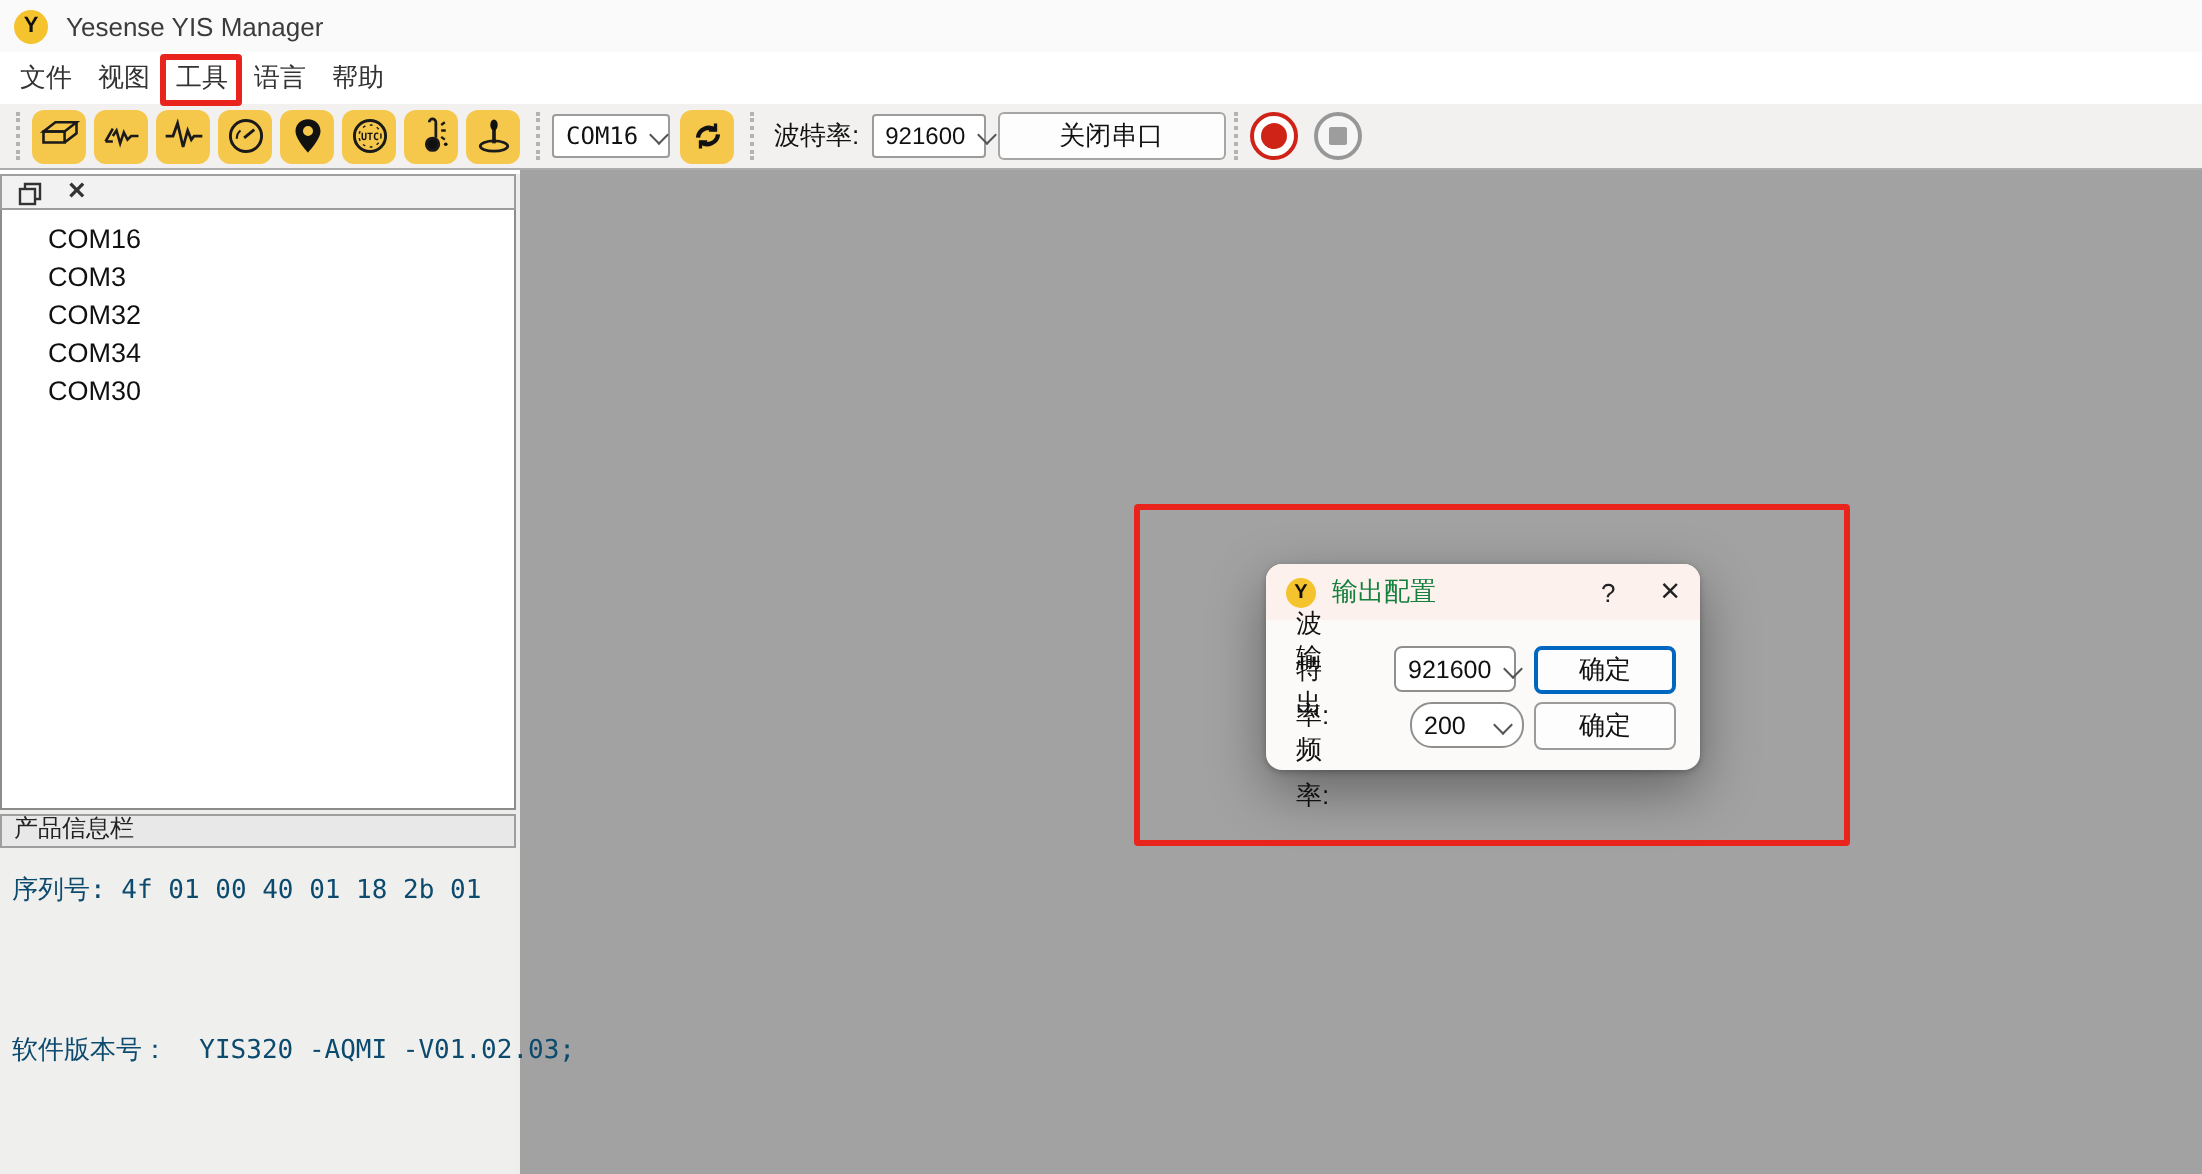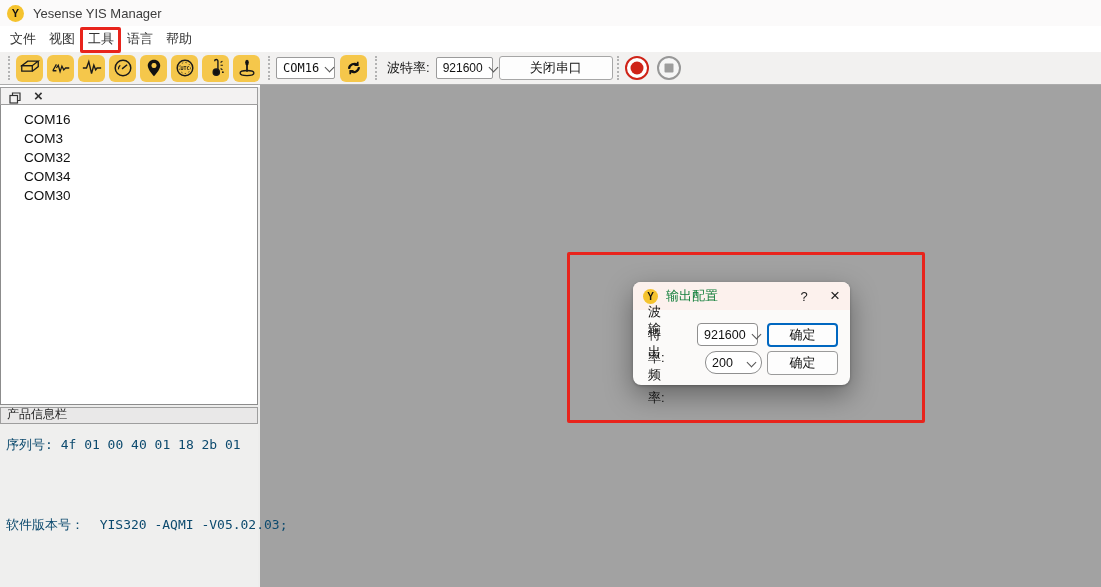--- a/index.html
+++ b/index.html
@@ -235,21 +235,21 @@
     <div class="port-item">COM3</div>
     <div class="port-item">COM32</div>
     <div class="port-item">COM34</div>
     <div class="port-item">COM30</div>
   </div>
   <div class="info-titlebar">
     <span>产品信息栏</span>
   </div>
   <div class="info-body">
     <div class="info-line line-serial"><span>序列号: </span><span>4f 01 00 40 01 18 2b 01</span></div>
-    <div class="info-line line-version"><span>软件版本号：  </span><span>YIS320 -AQMI -V05.02.03;</span></div>
+    <div class="info-line line-version"><span>软件版本号：  </span><span>YIS320 -AQMI -V01.02.03;</span></div>
   </div>
 </div>
 
 <div class="dialog">
   <div class="dialog-titlebar">
     <div class="dialog-icon">Y</div>
     <div class="dialog-title">输出配置</div>
     <div class="dlg-help">?</div>
     <div class="dlg-close">×</div>
   </div>

